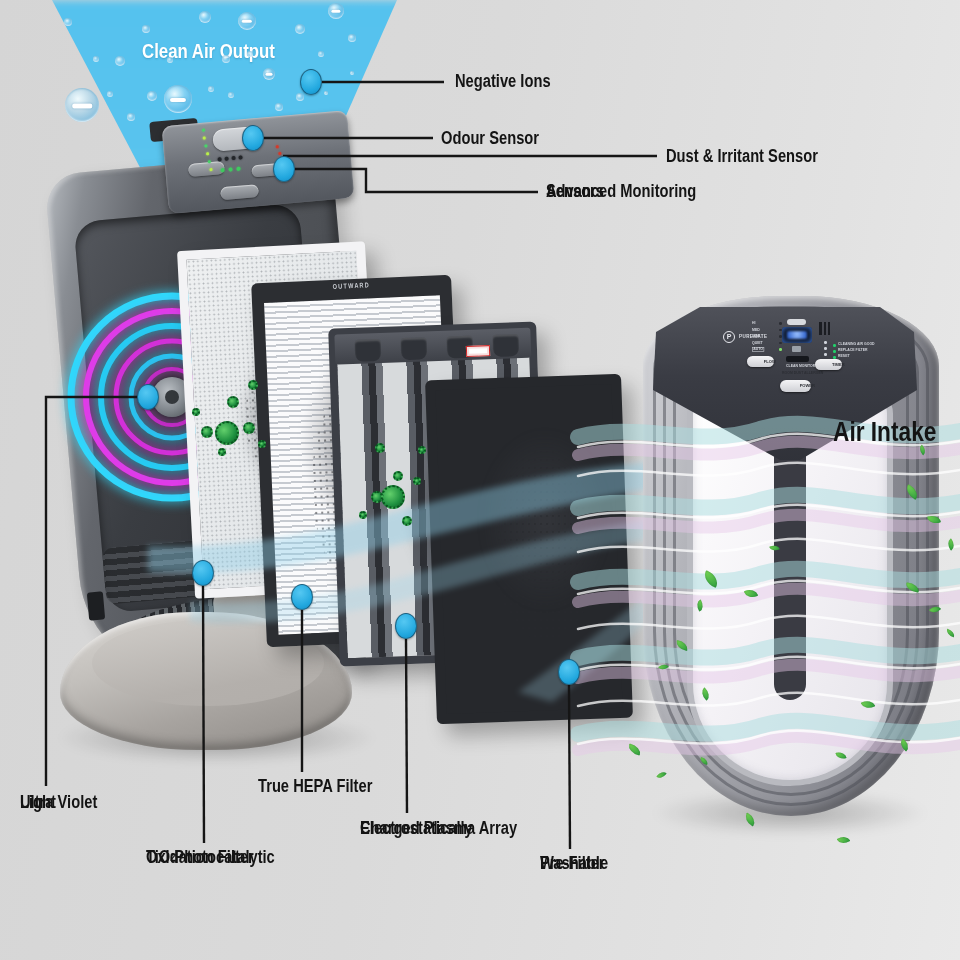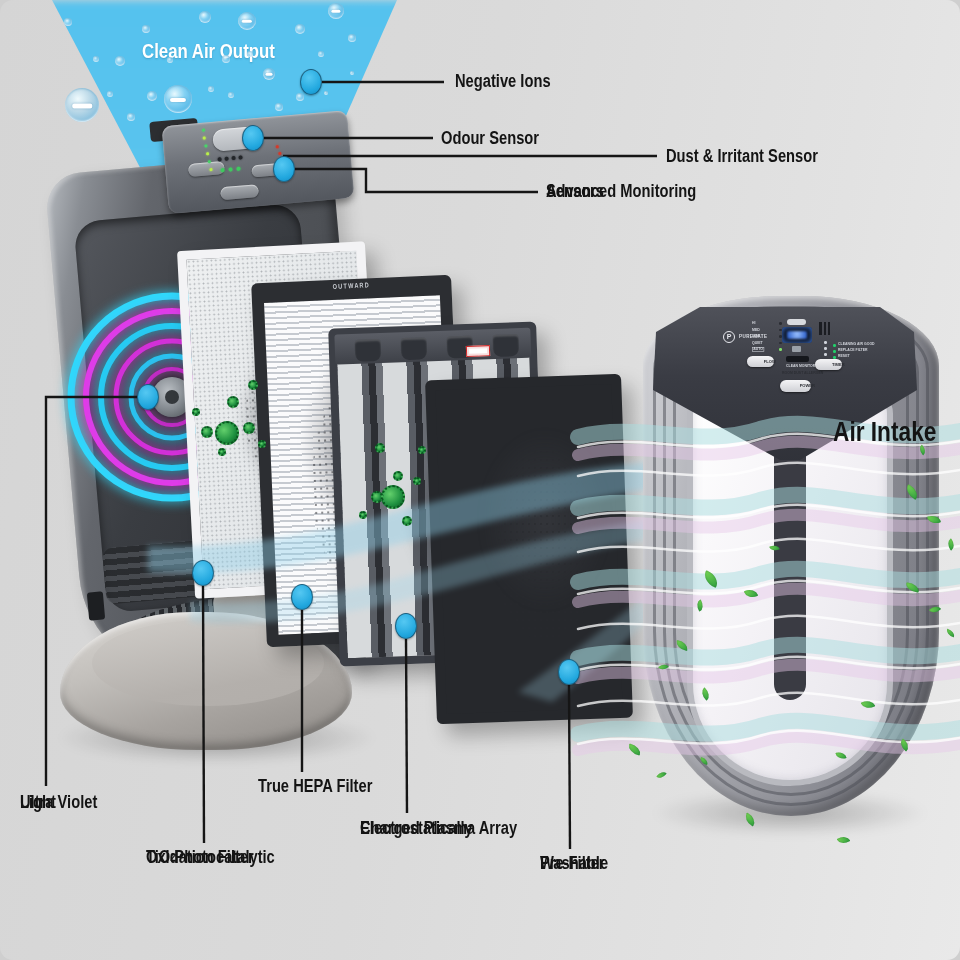--- a/index.html
+++ b/index.html
@@ -1,18 +1,18 @@
 <!DOCTYPE html>
 <html><head>
 <meta charset="utf-8">
 <style>
   html,body{margin:0;padding:0;background:#cfcfcf;}
   #stage{position:relative;width:960px;height:960px;overflow:hidden;
     background:linear-gradient(100deg,#d5d5d5 0%,#dadada 45%,#e2e2e2 78%,#e9e9e9 100%);
-    font-family:"Liberation Sans",sans-serif;border-radius:13px;}
+    font-family:"Liberation Sans",sans-serif;}
   #stage *{position:absolute;box-sizing:border-box;}
 
   .cond{display:inline-block;transform:scaleX(.84);transform-origin:0 50%;}
   .callout-label{font-weight:bold;font-size:17.5px;line-height:21px;color:#141414;white-space:nowrap;}
   .callout-label sub{font-size:11px;}
   .dot{width:22px;height:26px;border-radius:50%;
     background:radial-gradient(circle at 40% 32%,#55c8f2,#21a7de 65%,#148cc4);
     border:1px solid rgba(18,42,58,.55);box-shadow:0 1px 2px rgba(0,0,0,.3);}
 
   

